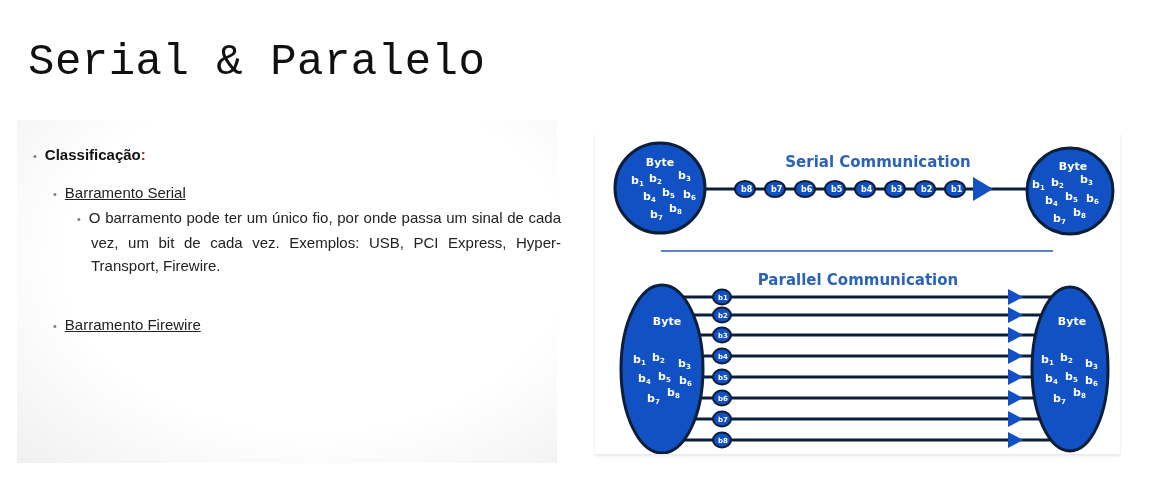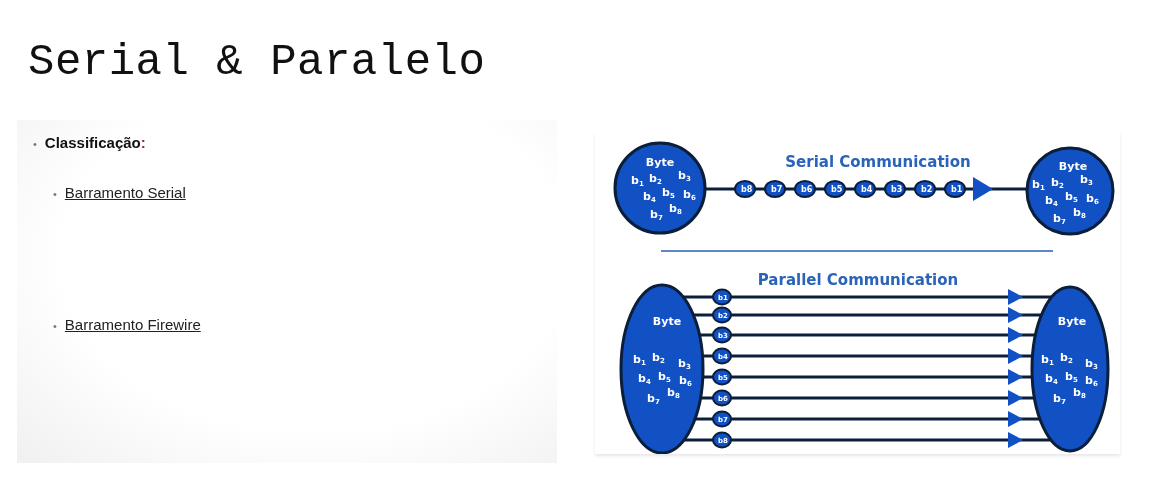--- a/index.html
+++ b/index.html
@@ -11,21 +11,21 @@
     position: absolute; left: 28px; top: 8px;
     font-family: Liberation Mono, monospace; font-weight: 200;
     font-size: 44px; color: #111; letter-spacing: 0.5px; margin-top: 29px;
   }
   .text-panel {
     position: absolute; left: 17px; top: 120px; width: 540px; height: 343px;
     background: radial-gradient(ellipse at 55% 40%, #ffffff 60%, #f0f0f0 100%);
     color: #222;
   }
   .text-panel .lvl1 {
-    position: absolute; left: 16px; top: 14px; font-size: 15px; font-weight: bold; color: #111;
+    position: absolute; left: 16px; top: 26px; font-size: 15px; font-weight: bold; color: #111;
   }
   .bullet { color: #777; font-size: 11px; margin-right: 8px; font-weight: normal; }
   .colon { color: #b8202a; }
   .sub {
     position: absolute; left: 36px; font-size: 15px;
   }
   .sub u { text-decoration: underline; }
   .desc {
     position: absolute; left: 60px; width: 470px; font-size: 15px; line-height: 23px;
     text-align: justify; padding-left: 14px; text-indent: -14px;
@@ -41,20 +41,23 @@
 
 <div class="slide-title">Serial &amp; Paralelo</div>
 
 <div class="text-panel">
   <div class="lvl1">
     <span class="bullet">•</span><span>Classificação</span><span class="colon">:</span>
   </div>
 
   <div class="sub" style="top:64px;">
     <span class="bullet">•</span><u>Barramento Serial</u>
+  </div>
+  <div class="desc" style="top:86px;">
+    <span class="bullet">•</span><span>O barramento pode ter um único fio, por onde passa um sinal de cada vez, um bit de cada vez. Exemplos: USB, PCI Express, Hyper-Transport, Firewire.</span>
   </div>
 
   <div class="sub" style="top:196px;">
     <span class="bullet">•</span><u>Barramento Firewire</u>
   </div>
 </div>
 
 <div class="diagram-panel">
   <svg width="525" height="322" viewBox="0 0 525 322" xmlns="http://www.w3.org/2000/svg">
 

